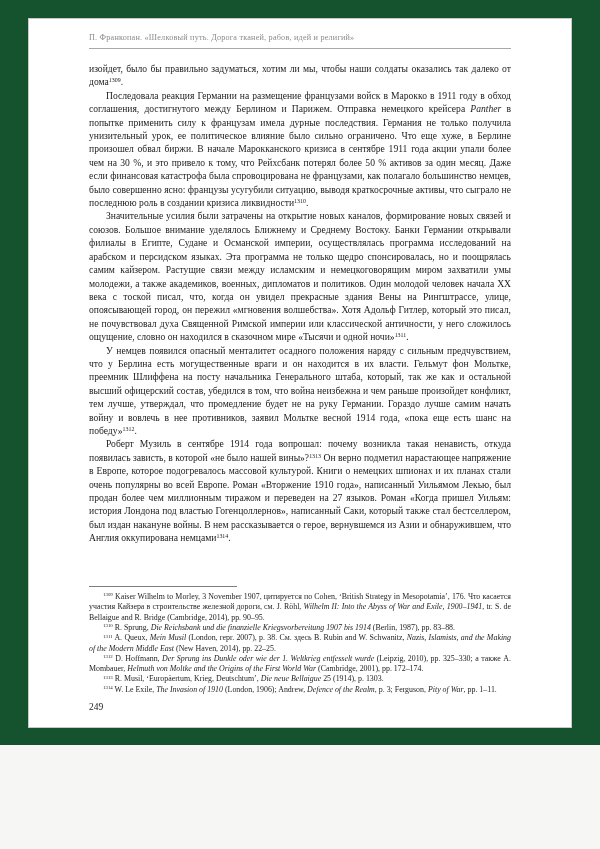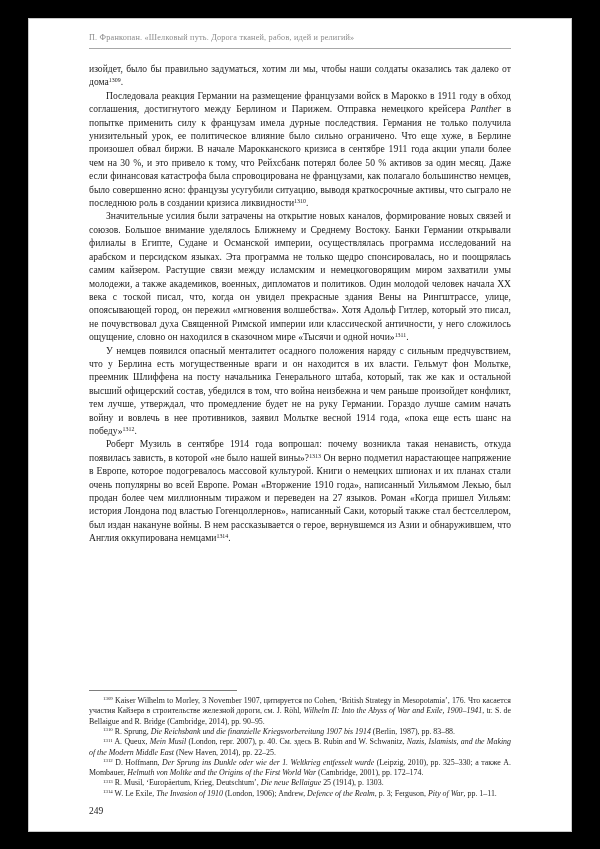--- a/index.html
+++ b/index.html
@@ -1,20 +1,20 @@
 <!DOCTYPE html>
 <html lang="ru"><head>
 <meta charset="utf-8">
 <style>
   * { margin: 0; padding: 0; box-sizing: border-box; }
   html, body { background: #f6f6f4; }
   .canvas {
     position: relative;
-    width: 600px; height: 849px;
-    background: #000000;
+    width: 600px; height: 745px;
+    background: #14532d;
     overflow: hidden;
     font-family: "Liberation Serif", serif;
   }
   .page {
     position: absolute;
     top: 18px; left: 28px; right: 28px; bottom: 17px;
     background: #ffffff;
     border: 1px solid #c9c9c9;
     padding: 13px 60px 14px 60px;
     display: flex; flex-direction: column;
@@ -81,21 +81,21 @@
       <p class="para"><span>У немцев появился опасный менталитет осадного положения наряду с сильным предчувствием, что у Берлина есть могущественные враги и он находится в их власти. Гельмут фон Мольтке, преемник Шлиффена на посту начальника Генерального штаба, который, так же как и остальной высший офицерский состав, убедился в том, что война неизбежна и чем раньше произойдет конфликт, тем лучше, утверждал, что промедление будет не на руку Германии. Гораздо лучше самим начать войну и вовлечь в нее противников, заявил Мольтке весной 1914 года, «пока еще есть шанс на победу»</span><sup>1312</sup><span>.</span></p>
       <p class="para"><span>Роберт Музиль в сентябре 1914 года вопрошал: почему возникла такая ненависть, откуда появилась зависть, в которой «не было нашей вины»?</span><sup>1313</sup><span> Он верно подметил нарастающее напряжение в Европе, которое подогревалось массовой культурой. Книги о немецких шпионах и их планах стали очень популярны во всей Европе. Роман «Вторжение 1910 года», написанный Уильямом Лекью, был продан более чем миллионным тиражом и переведен на 27 языков. Роман «Когда пришел Уильям: история Лондона под властью Гогенцоллернов», написанный Саки, который также стал бестселлером, был издан накануне войны. В нем рассказывается о герое, вернувшемся из Азии и обнаружившем, что Англия оккупирована немцами</span><sup>1314</sup><span>.</span></p>
     </div>
 
     <div class="spacer"></div>
 
     <div class="footnotes">
       <div class="fn-rule"></div>
       <p class="footnote"><sup>1309</sup><span> Kaiser Wilhelm to Morley, 3 November 1907, цитируется по Cohen, ‘British Strategy in Mesopotamia’, 176. Что касается участия Кайзера в строительстве железной дороги, см. J. Röhl, </span><i>Wilhelm II: Into the Abyss of War and Exile, 1900–1941</i><span>, tr. S. de Bellaigue and R. Bridge (Cambridge, 2014), pp. 90–95.</span></p>
       <p class="footnote"><sup>1310</sup><span> R. Sprung, </span><i>Die Reichsbank und die finanzielle Kriegsvorbereitung 1907 bis 1914</i><span> (Berlin, 1987), pp. 83–88.</span></p>
-      <p class="footnote"><sup>1311</sup><span> A. Queux, </span><i>Mein Musil</i><span> (London, repr. 2007), p. 40. См. здесь B. Rubin and W. Schwanitz, </span><i>Nazis, Islamists, and the Making of the Modern Middle East</i><span> (New Haven, 2014), pp. 22–25.</span></p>
+      <p class="footnote"><sup>1311</sup><span> A. Queux, </span><i>Mein Musil</i><span> (London, repr. 2007), p. 38. См. здесь B. Rubin and W. Schwanitz, </span><i>Nazis, Islamists, and the Making of the Modern Middle East</i><span> (New Haven, 2014), pp. 22–25.</span></p>
       <p class="footnote"><sup>1312</sup><span> D. Hoffmann, </span><i>Der Sprung ins Dunkle oder wie der 1. Weltkrieg entfesselt wurde</i><span> (Leipzig, 2010), pp. 325–330; а также A. Mombauer, </span><i>Helmuth von Moltke and the Origins of the First World War</i><span> (Cambridge, 2001), pp. 172–174.</span></p>
       <p class="footnote"><sup>1313</sup><span> R. Musil, ‘Europäertum, Krieg, Deutschtum’, </span><i>Die neue Bellaigue</i><span> 25 (1914), p. 1303.</span></p>
       <p class="footnote"><sup>1314</sup><span> W. Le Exile, </span><i>The Invasion of 1910</i><span> (London, 1906); Andrew, </span><i>Defence of the Realm</i><span>, p. 3; Ferguson, </span><i>Pity of War</i><span>, pp. 1–11.</span></p>
     </div>
 
     <div class="page-number">249</div>
 
   </div>
 </div>
 

